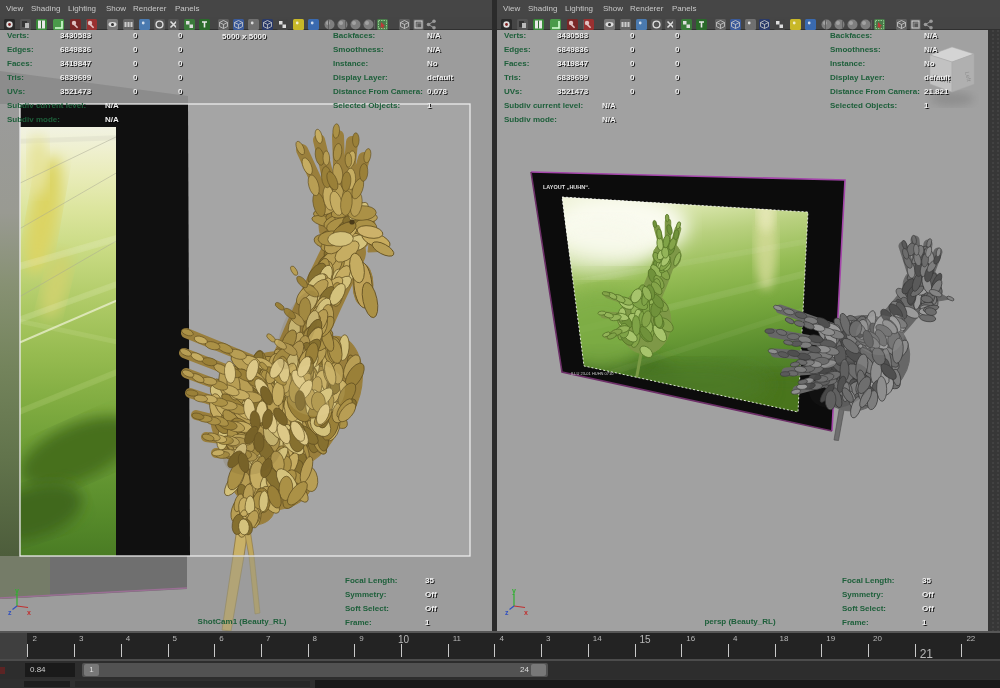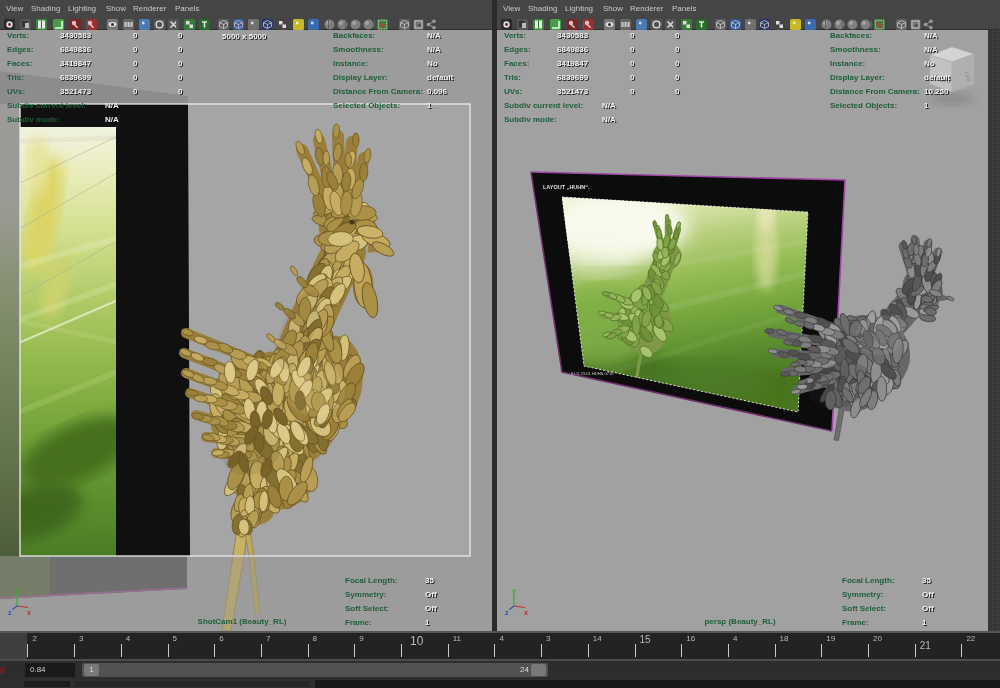--- a/index.html
+++ b/index.html
@@ -1391,21 +1391,21 @@
 <div class="hv" style="left:105px;top:115px">N/A</div>
 <div class="hl" style="left:333px;top:31px">Backfaces:</div>
 <div class="hv" style="left:427px;top:31px">N/A</div>
 <div class="hl" style="left:333px;top:45px">Smoothness:</div>
 <div class="hv" style="left:427px;top:45px">N/A</div>
 <div class="hl" style="left:333px;top:59px">Instance:</div>
 <div class="hv" style="left:427px;top:59px">No</div>
 <div class="hl" style="left:333px;top:73px">Display Layer:</div>
 <div class="hv" style="left:427px;top:73px">default</div>
 <div class="hl" style="left:333px;top:87px">Distance From Camera:</div>
-<div class="hv" style="left:427px;top:87px">0.096</div>
+<div class="hv" style="left:427px;top:87px">0.078</div>
 <div class="hl" style="left:333px;top:101px">Selected Objects:</div>
 <div class="hv" style="left:427px;top:101px">1</div>
 <div class="hl" style="left:345px;top:576px">Focal Length:</div>
 <div class="hv" style="left:425px;top:576px">35</div>
 <div class="hl" style="left:345px;top:590px">Symmetry:</div>
 <div class="hv" style="left:425px;top:590px">Off</div>
 <div class="hl" style="left:345px;top:604px">Soft Select:</div>
 <div class="hv" style="left:425px;top:604px">Off</div>
 <div class="hl" style="left:345px;top:618px">Frame:</div>
 <div class="hv" style="left:425px;top:618px">1</div>
@@ -1436,21 +1436,21 @@
 <div class="hv" style="left:602px;top:115px">N/A</div>
 <div class="hl" style="left:830px;top:31px">Backfaces:</div>
 <div class="hv" style="left:924px;top:31px">N/A</div>
 <div class="hl" style="left:830px;top:45px">Smoothness:</div>
 <div class="hv" style="left:924px;top:45px">N/A</div>
 <div class="hl" style="left:830px;top:59px">Instance:</div>
 <div class="hv" style="left:924px;top:59px">No</div>
 <div class="hl" style="left:830px;top:73px">Display Layer:</div>
 <div class="hv" style="left:924px;top:73px">default</div>
 <div class="hl" style="left:830px;top:87px">Distance From Camera:</div>
-<div class="hv" style="left:924px;top:87px">10.250</div>
+<div class="hv" style="left:924px;top:87px">21.821</div>
 <div class="hl" style="left:830px;top:101px">Selected Objects:</div>
 <div class="hv" style="left:924px;top:101px">1</div>
 <div class="hl" style="left:842px;top:576px">Focal Length:</div>
 <div class="hv" style="left:922px;top:576px">35</div>
 <div class="hl" style="left:842px;top:590px">Symmetry:</div>
 <div class="hv" style="left:922px;top:590px">Off</div>
 <div class="hl" style="left:842px;top:604px">Soft Select:</div>
 <div class="hv" style="left:922px;top:604px">Off</div>
 <div class="hl" style="left:842px;top:618px">Frame:</div>
 <div class="hv" style="left:922px;top:618px">1</div>
@@ -1469,21 +1469,21 @@
 <div style="position:absolute;left:172.5px;top:1px;font-size:8px;color:#b8b8b8">5</div>
 <div style="position:absolute;left:214.2px;top:11px;width:1px;height:13px;background:#c9c9c9"></div>
 <div style="position:absolute;left:219.2px;top:1px;font-size:8px;color:#b8b8b8">6</div>
 <div style="position:absolute;left:260.9px;top:11px;width:1px;height:13px;background:#c9c9c9"></div>
 <div style="position:absolute;left:265.9px;top:1px;font-size:8px;color:#b8b8b8">7</div>
 <div style="position:absolute;left:307.6px;top:11px;width:1px;height:13px;background:#c9c9c9"></div>
 <div style="position:absolute;left:312.6px;top:1px;font-size:8px;color:#b8b8b8">8</div>
 <div style="position:absolute;left:354.3px;top:11px;width:1px;height:13px;background:#c9c9c9"></div>
 <div style="position:absolute;left:359.3px;top:1px;font-size:8px;color:#b8b8b8">9</div>
 <div style="position:absolute;left:401.0px;top:11px;width:1px;height:13px;background:#c9c9c9"></div>
-<div style="position:absolute;left:410px;top:1px;font-size:12px;color:#b8b8b8">10</div>
+<div style="position:absolute;left:398px;top:1px;font-size:10px;color:#b8b8b8">10</div>
 <div style="position:absolute;left:447.7px;top:11px;width:1px;height:13px;background:#c9c9c9"></div>
 <div style="position:absolute;left:452.7px;top:1px;font-size:8px;color:#b8b8b8">11</div>
 <div style="position:absolute;left:494.4px;top:11px;width:1px;height:13px;background:#c9c9c9"></div>
 <div style="position:absolute;left:499.4px;top:1px;font-size:8px;color:#b8b8b8">4</div>
 <div style="position:absolute;left:541.1px;top:11px;width:1px;height:13px;background:#c9c9c9"></div>
 <div style="position:absolute;left:546.1px;top:1px;font-size:8px;color:#b8b8b8">3</div>
 <div style="position:absolute;left:587.8px;top:11px;width:1px;height:13px;background:#c9c9c9"></div>
 <div style="position:absolute;left:592.8px;top:1px;font-size:8px;color:#b8b8b8">14</div>
 <div style="position:absolute;left:634.5px;top:11px;width:1px;height:13px;background:#c9c9c9"></div>
 <div style="position:absolute;left:639.5px;top:1px;font-size:10px;color:#b8b8b8">15</div>
@@ -1491,21 +1491,21 @@
 <div style="position:absolute;left:686.2px;top:1px;font-size:8px;color:#b8b8b8">16</div>
 <div style="position:absolute;left:727.9px;top:11px;width:1px;height:13px;background:#c9c9c9"></div>
 <div style="position:absolute;left:732.9px;top:1px;font-size:8px;color:#b8b8b8">4</div>
 <div style="position:absolute;left:774.6px;top:11px;width:1px;height:13px;background:#c9c9c9"></div>
 <div style="position:absolute;left:779.6px;top:1px;font-size:8px;color:#b8b8b8">18</div>
 <div style="position:absolute;left:821.3px;top:11px;width:1px;height:13px;background:#c9c9c9"></div>
 <div style="position:absolute;left:826.3px;top:1px;font-size:8px;color:#b8b8b8">19</div>
 <div style="position:absolute;left:868.0px;top:11px;width:1px;height:13px;background:#c9c9c9"></div>
 <div style="position:absolute;left:873.0px;top:1px;font-size:8px;color:#b8b8b8">20</div>
 <div style="position:absolute;left:914.7px;top:11px;width:1px;height:13px;background:#c9c9c9"></div>
-<div style="position:absolute;left:919.7px;top:7px;font-size:10px;color:#b8b8b8">21</div>
+<div style="position:absolute;left:919.7px;top:14px;font-size:12px;color:#b8b8b8">21</div>
 <div style="position:absolute;left:961.4px;top:11px;width:1px;height:13px;background:#c9c9c9"></div>
 <div style="position:absolute;left:966.4px;top:1px;font-size:8px;color:#b8b8b8">22</div>
 </div>
 <div style="position:absolute;left:0;top:659px;width:1000px;height:2px;background:#4c4c4c"></div>
 <div style="position:absolute;left:0;top:661px;width:1000px;height:18px;background:#2d2d2d">
   <div style="position:absolute;left:0;top:6px;width:5px;height:7px;background:#5c2424"></div>
   <div style="position:absolute;left:25px;top:2px;width:50px;height:14px;background:#1a1a1a;color:#ccc;font-size:8px;line-height:14px;padding-left:5px">0.84</div>
   <div style="position:absolute;left:82px;top:2px;width:466px;height:14px;background:#525252;border-radius:2px">
     <div style="position:absolute;left:2px;top:1px;width:15px;height:12px;background:#787878;border-radius:2px;color:#ddd;font-size:8px;line-height:12px;text-align:center">1</div>
     <div style="position:absolute;right:19px;top:1px;color:#ddd;font-size:8px;line-height:12px">24</div>

